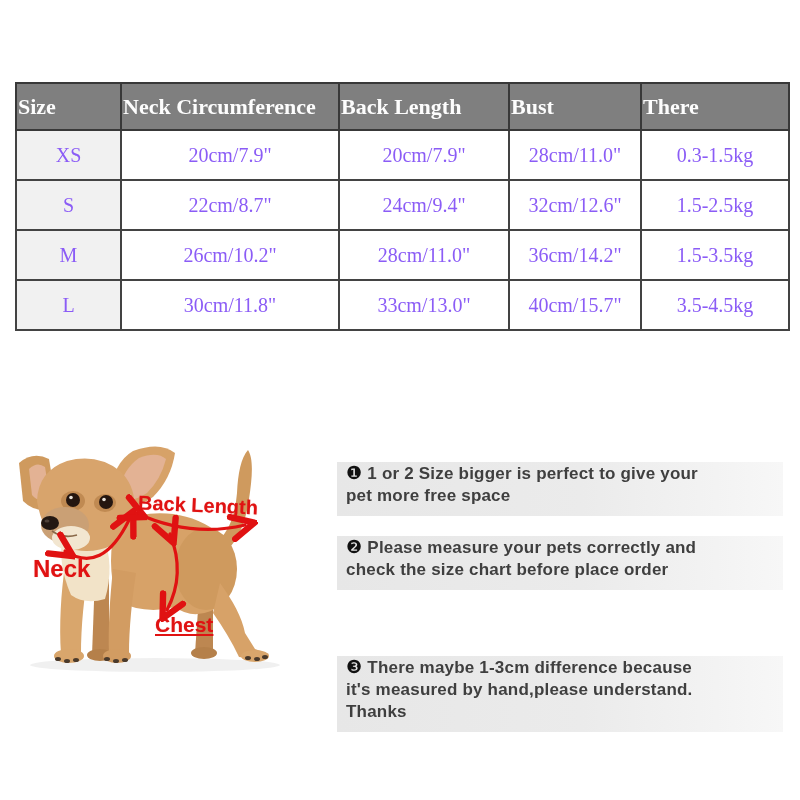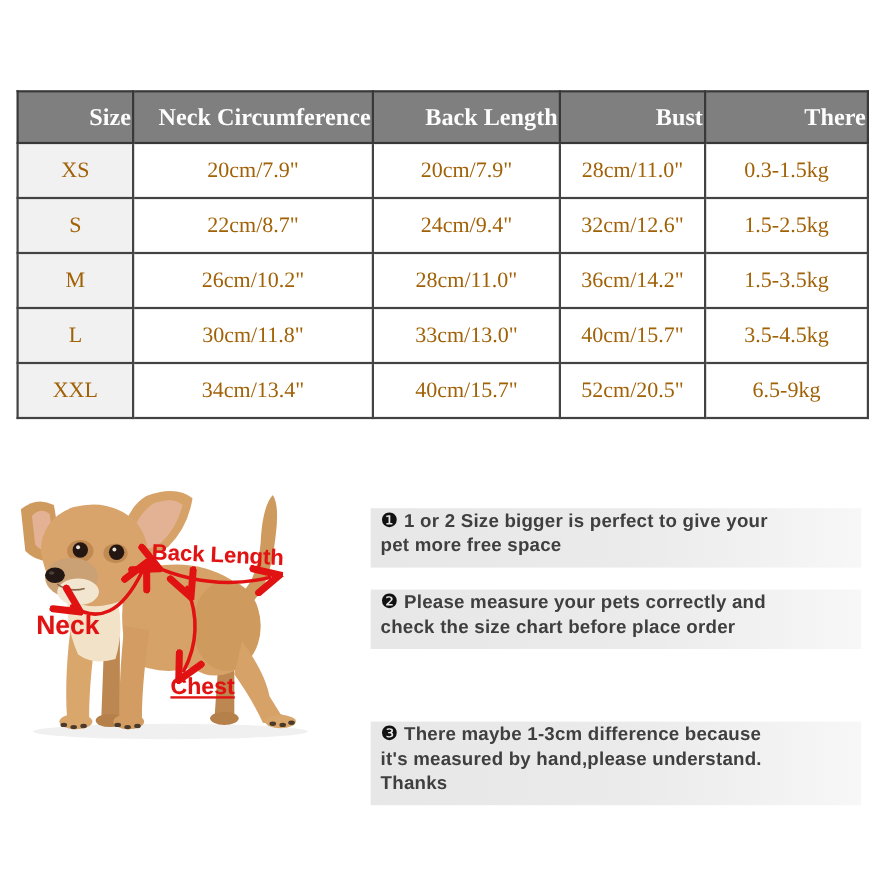--- a/index.html
+++ b/index.html
@@ -10,25 +10,25 @@
 
   
   .size-table{
     position:absolute;left:15px;top:82px;width:773px;
     border-collapse:collapse;table-layout:fixed;
     font-family:"Liberation Serif",serif;
   }
   .size-table th{
     background:#7f7f7f;color:#fdfdfd;
     font-size:22px;font-weight:bold;
-    height:43px;text-align:right;vertical-align:middle;
+    height:43px;text-align:left;vertical-align:middle;
     border:2px solid #383838;
   }
   .size-table td{
-    background:#ffffff;color:#a16207;
+    background:#ffffff;color:#8b5cf6;
     font-size:20px;height:46px;text-align:center;vertical-align:middle;
     border:2px solid #434343;
   }
   .size-table td:first-child{background:#f1f1f1;}
   .size-table{border:2px solid #2e2e2e;}
 
   
   .dog-wrap{position:absolute;left:5px;top:443px;width:300px;height:240px;}
   .dog-wrap svg{position:absolute;left:0;top:0;}
   .measure-label{
@@ -95,27 +95,20 @@
       <td>28cm/11.0"</td>
       <td>36cm/14.2"</td>
       <td>1.5-3.5kg</td>
     </tr>
     <tr>
       <td>L</td>
       <td>30cm/11.8"</td>
       <td>33cm/13.0"</td>
       <td>40cm/15.7"</td>
       <td>3.5-4.5kg</td>
-    </tr>
-    <tr>
-      <td>XXL</td>
-      <td>34cm/13.4"</td>
-      <td>40cm/15.7"</td>
-      <td>52cm/20.5"</td>
-      <td>6.5-9kg</td>
     </tr>
   </tbody>
 </table>
 
 <div class="dog-wrap">
   <svg width="300" height="240" viewBox="0 0 300 240">
     <defs>
       <marker id="ah" markerWidth="9" markerHeight="9" refX="5" refY="4.5" orient="auto">
         <path d="M1,1 L8,4.5 L1,8" fill="none" stroke="#e01212" stroke-width="2" stroke-linecap="round"></path>
       </marker>

